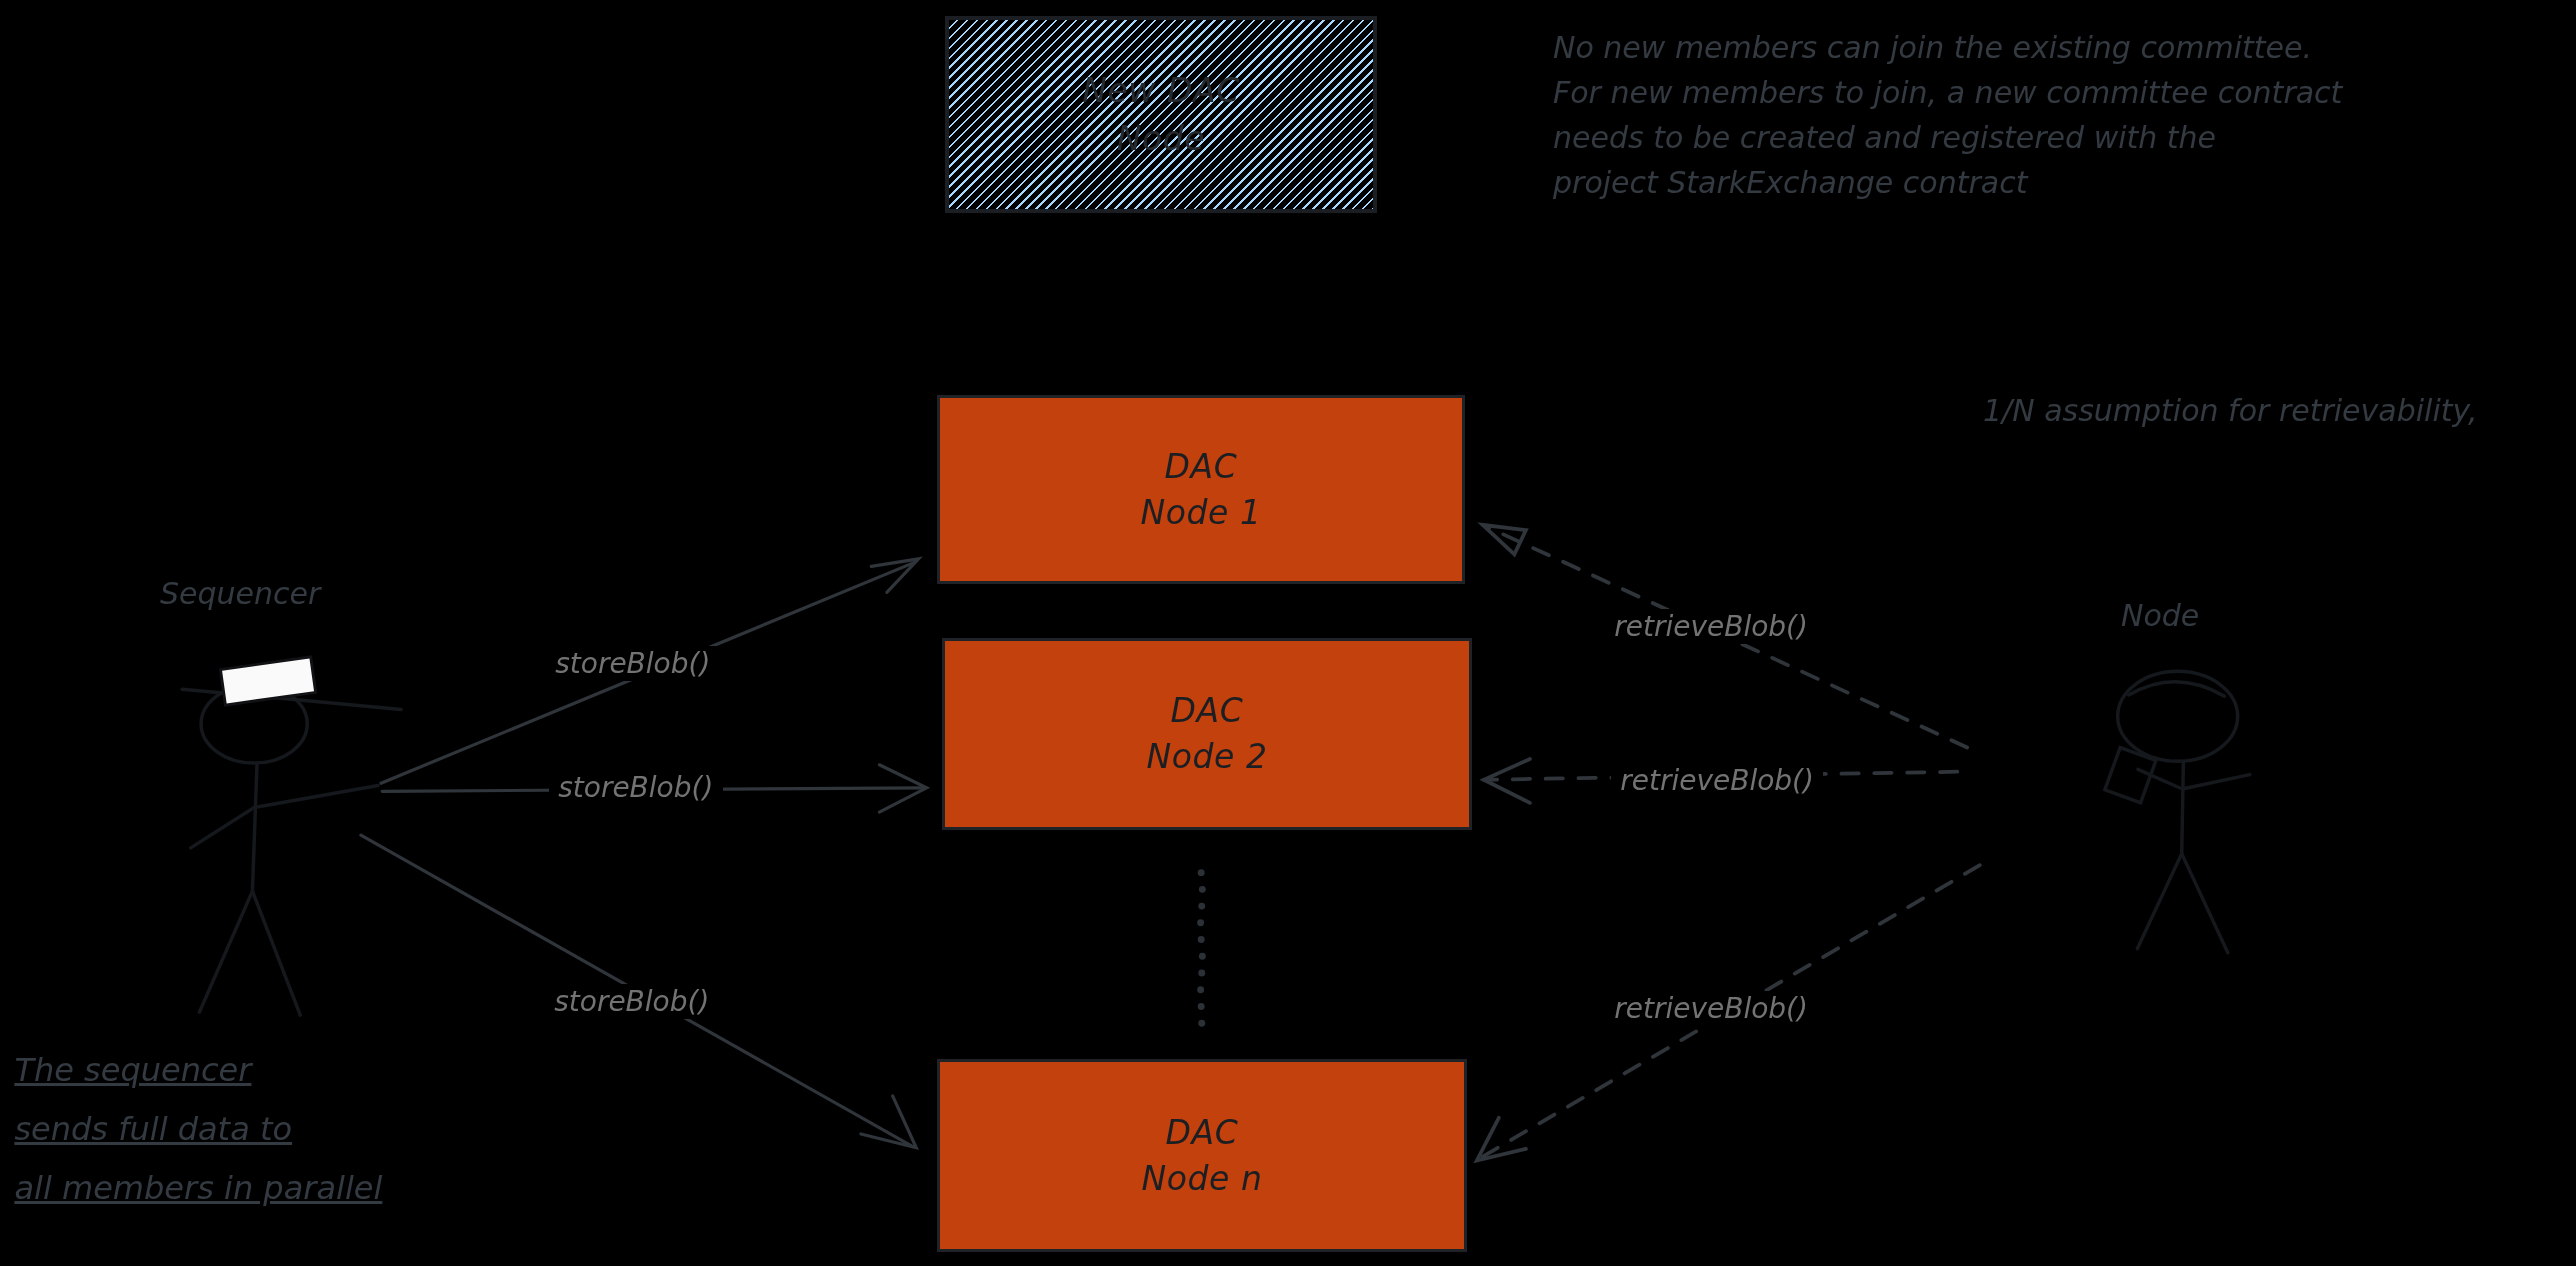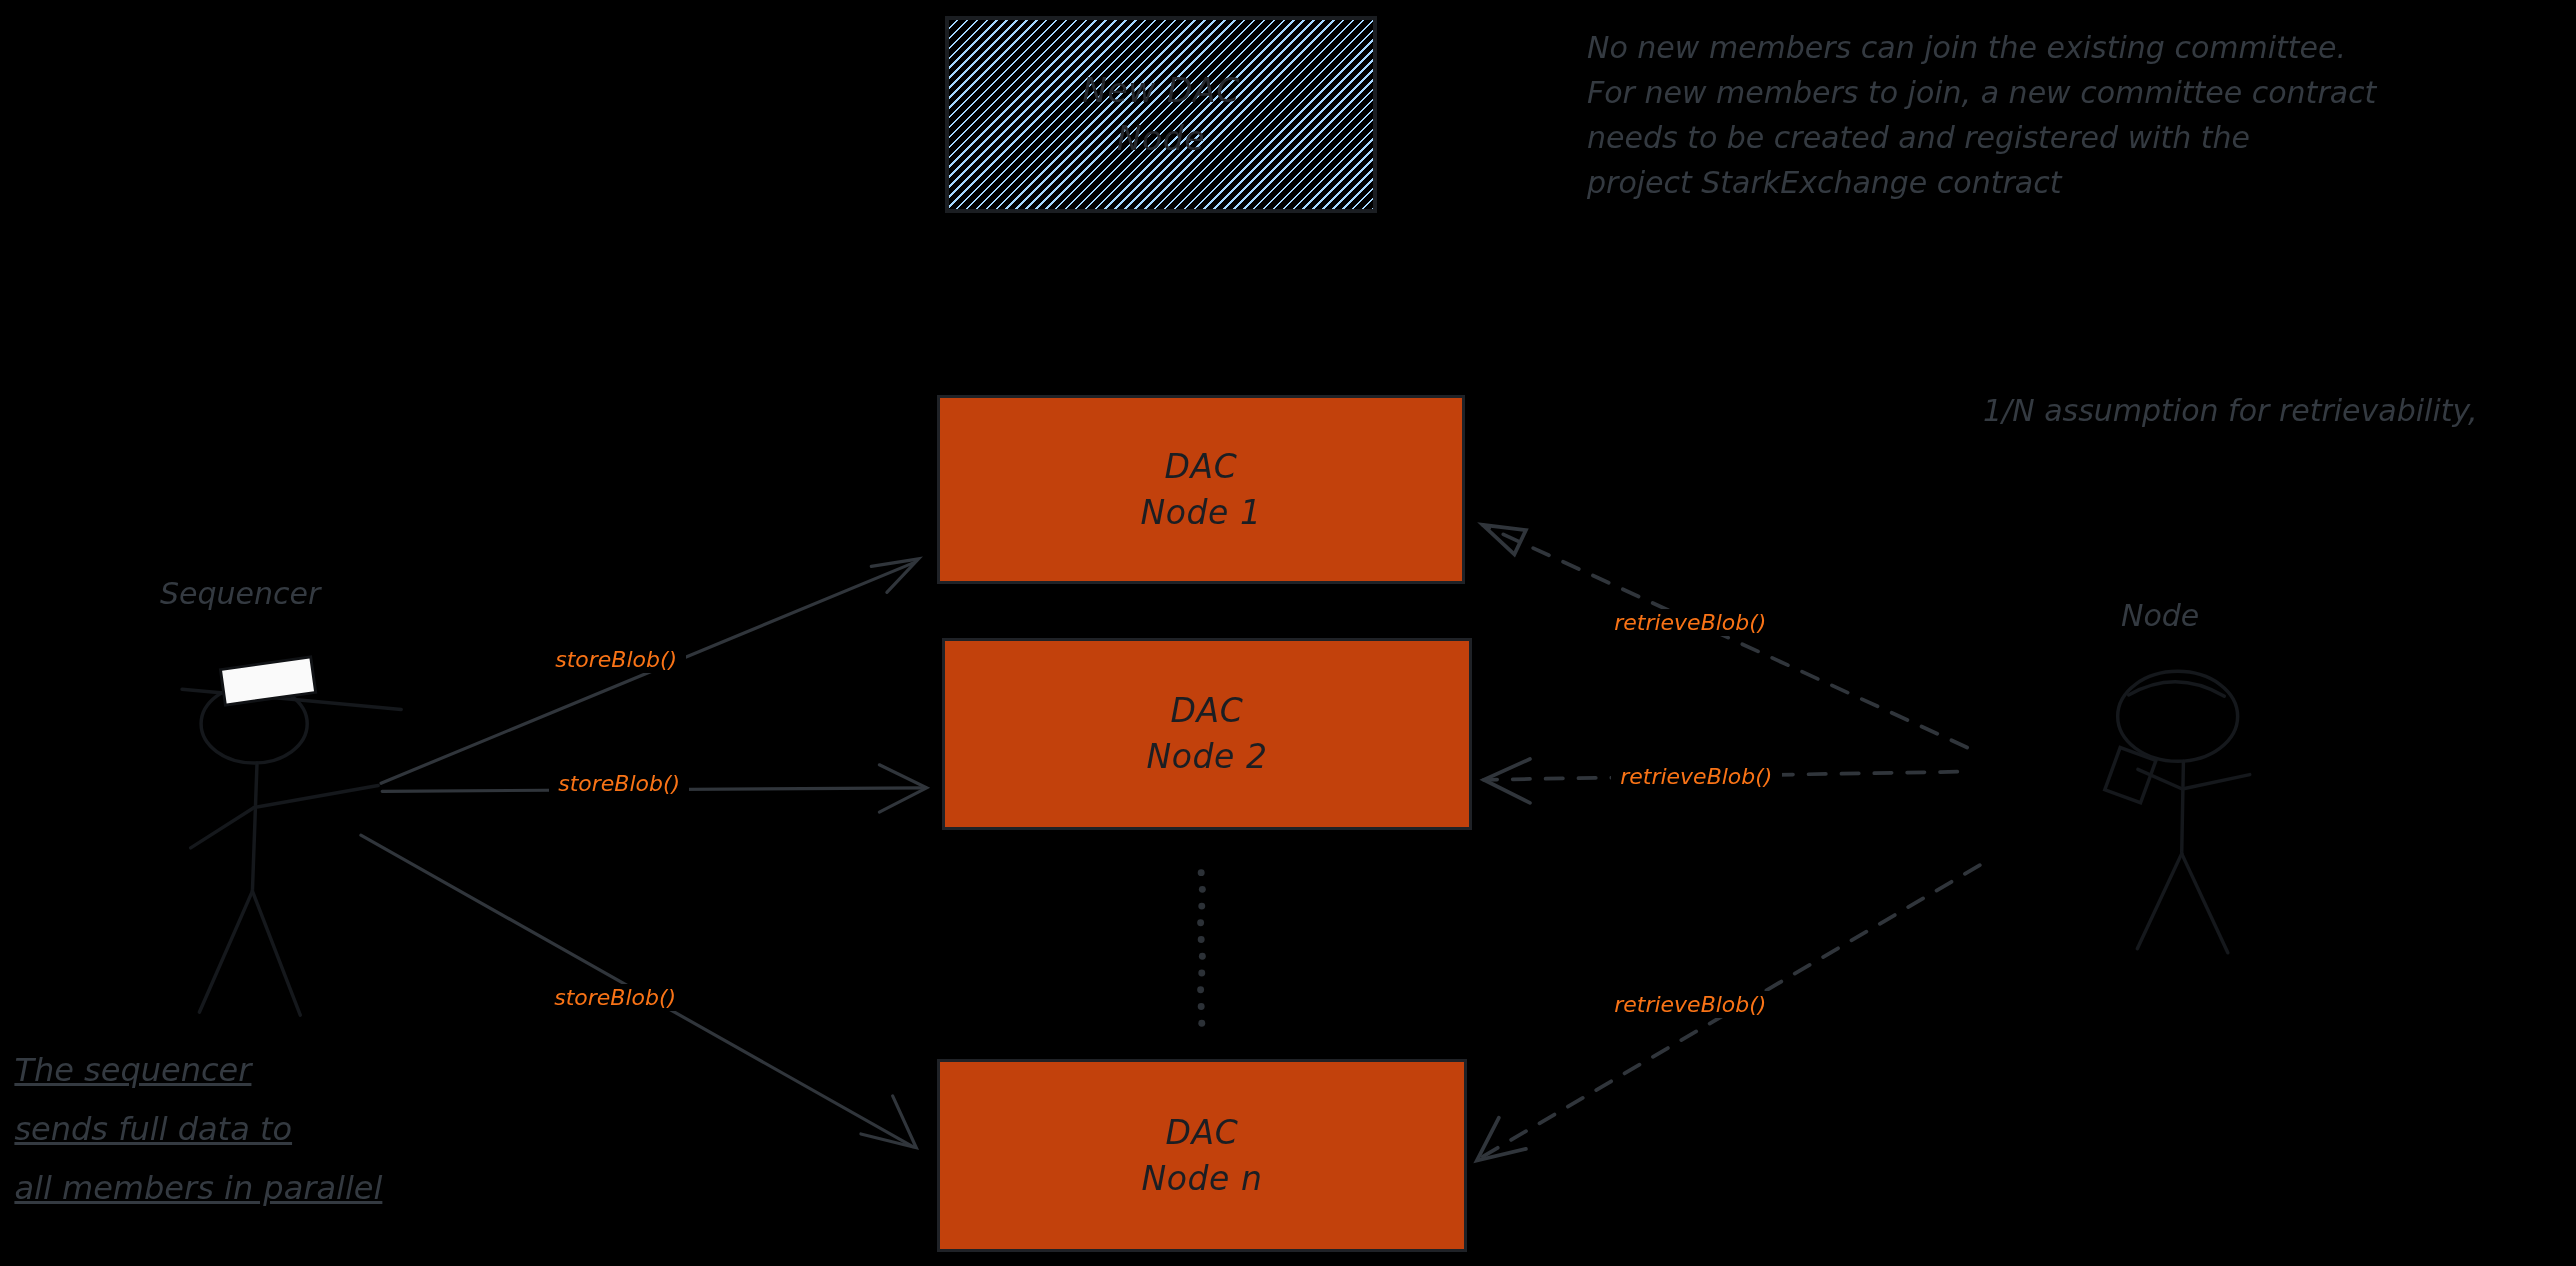--- a/index.html
+++ b/index.html
@@ -25,21 +25,21 @@
     z-index:1;
   }
   #node-1{left:937px;top:395px;width:528px;height:189px;}
   #node-2{left:942px;top:638px;width:530px;height:192px;}
   #node-n{left:937px;top:1059px;width:530px;height:193px;}
   
   .wires{position:absolute;left:0;top:0;z-index:2;pointer-events:none;}
   
   .edge-label{
     position:absolute;z-index:3;background:#000;padding:1.2px 9.2px;
-    color:#f97316;font-size:22px;white-space:nowrap;
+    color:#737373;font-size:28px;white-space:nowrap;
   }
   .actor-label{
     position:absolute;z-index:3;color:#343a41;font-size:30px;white-space:nowrap;
   }
   
   .note{position:absolute;z-index:3;color:#343a41;font-size:30px;line-height:45px;white-space:nowrap;}
   .note-big{font-size:32px;line-height:59px;}
 </style>
 </head>
 <body>
@@ -129,21 +129,21 @@
   <div class="actor-label" style="left:2121px;top:598px;">Node</div>
 
   <div class="edge-label" style="left:546px;top:646px;">storeBlob()</div>
   <div class="edge-label" style="left:549px;top:770px;">storeBlob()</div>
   <div class="edge-label" style="left:545px;top:984px;">storeBlob()</div>
 
   <div class="edge-label" style="left:1605px;top:609px;">retrieveBlob()</div>
   <div class="edge-label" style="left:1611px;top:763px;">retrieveBlob()</div>
   <div class="edge-label" style="left:1605px;top:991px;">retrieveBlob()</div>
 
-  <div class="note" style="left:1553px;top:25.4px;margin-left:34px;">
+  <div class="note" style="left:1553px;top:25.4px;">
     <div>No new members can join the existing committee.</div>
     <div>For new members to join, a new committee contract</div>
     <div>needs to be created and registered with the</div>
     <div>project StarkExchange contract</div>
   </div>
 
   <div class="note" style="left:1983px;top:388px;">
     <div>1/N assumption for retrievability,</div>
   </div>
 

